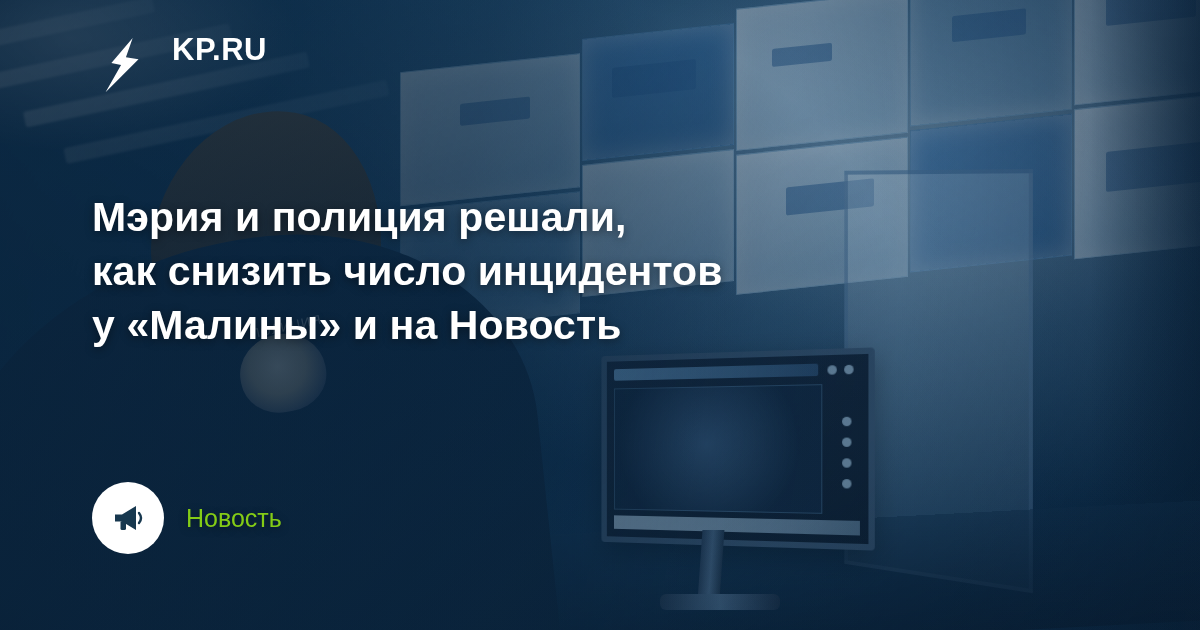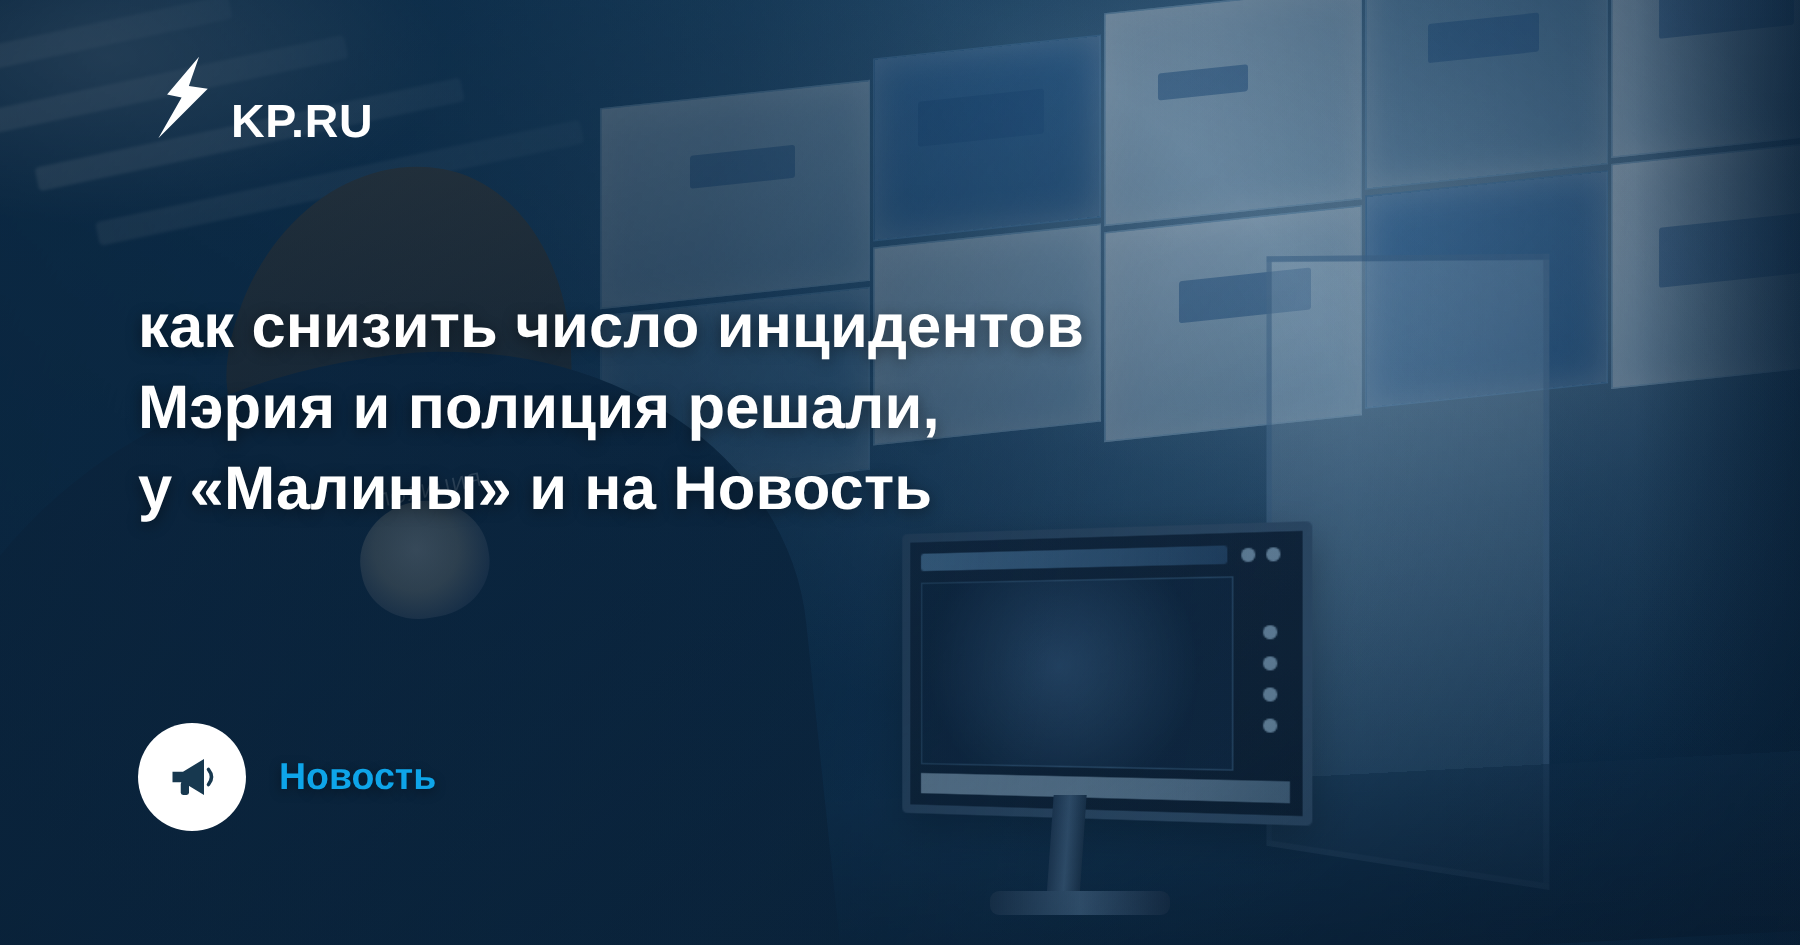--- a/index.html
+++ b/index.html
@@ -218,21 +218,22 @@
     inset: 0;
     background: linear-gradient(100deg, rgba(7,30,52,0.72) 0%, rgba(8,34,58,0.52) 38%, rgba(10,40,66,0.20) 62%, rgba(12,46,74,0.05) 100%);
   }
 
   
   .brand {
     position: absolute;
     left: 92px;
     top: 34px;
     display: flex;
-    align-items: flex-end;
+    align-items: flex-start;
+    gap: 18px;
   }
   .brand-logo {
     width: 62px;
     height: 62px;
     display: block;
   }
   .brand-name {
     color: #ffffff;
     font-size: 31px;
     font-weight: bold;
@@ -266,23 +267,23 @@
     width: 72px;
     height: 72px;
     border-radius: 50%;
     background: #ffffff;
     display: flex;
     align-items: center;
     justify-content: center;
     flex: none;
   }
   .badge-label {
-    color: #0ea5e9;
+    color: #84cc16;
     font-size: 25px;
-    font-weight: bold;
+    font-weight: normal;
     text-shadow: 0 2px 8px rgba(0,0,0,0.4);
   }
 </style>
 </head>
 <body>
 
 <div class="card">
 
   <div class="photo">
 
@@ -347,22 +348,22 @@
   <div class="scrim"></div>
 
   <div class="brand">
     <svg class="brand-logo" viewBox="0 0 64 64" aria-hidden="true">
       <path d="M42 4 L20 30 L30 32 L14 60 L48 26 L35 24 Z" fill="#ffffff"></path>
     </svg>
     <div class="brand-name">KP.RU</div>
   </div>
 
   <div class="headline">
+    <span>Мэрия и полиция решали,</span>
     <span>как снизить число инцидентов</span>
-    <span>Мэрия и полиция решали,</span>
     <span>у «Малины» и на Новость</span>
   </div>
 
   <div class="badge">
     <div class="badge-circle">
       <svg width="40" height="40" viewBox="0 0 40 40" aria-hidden="true">
         <path d="M7 16.5 L14 16.5 L28 8 L28 32 L14 23.5 L7 23.5 Z" fill="#17384f"></path>
         <rect x="12.5" y="23" width="5.5" height="9" rx="1.6" fill="#17384f"></rect>
         <path d="M31 15 Q35 20 31 25" stroke="#17384f" stroke-width="2.4" fill="none" stroke-linecap="round"></path>
       </svg>

